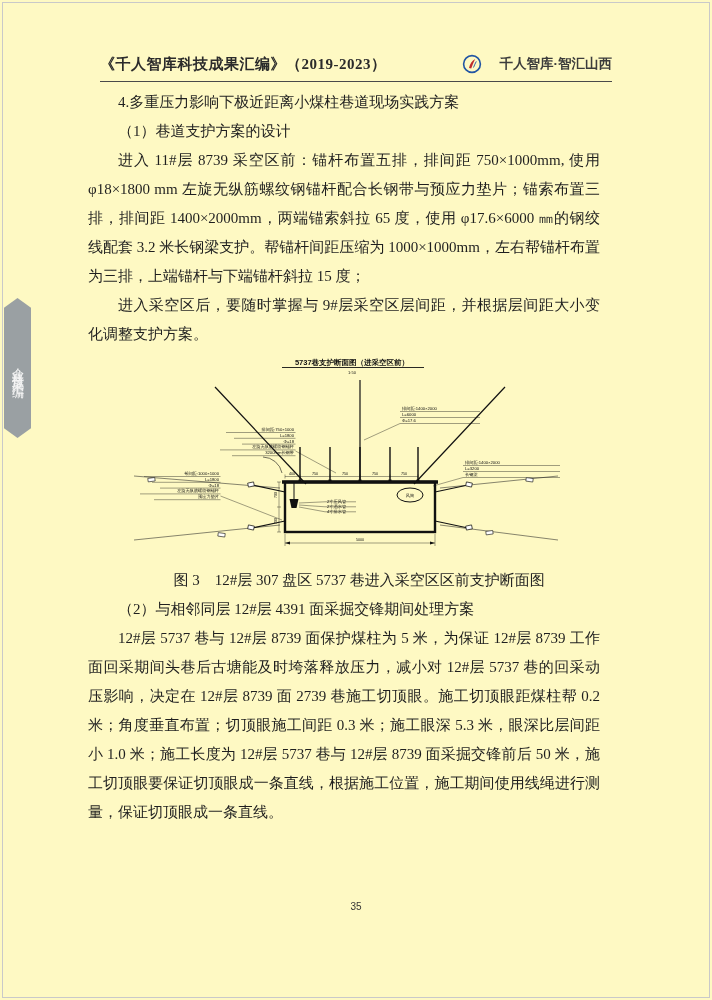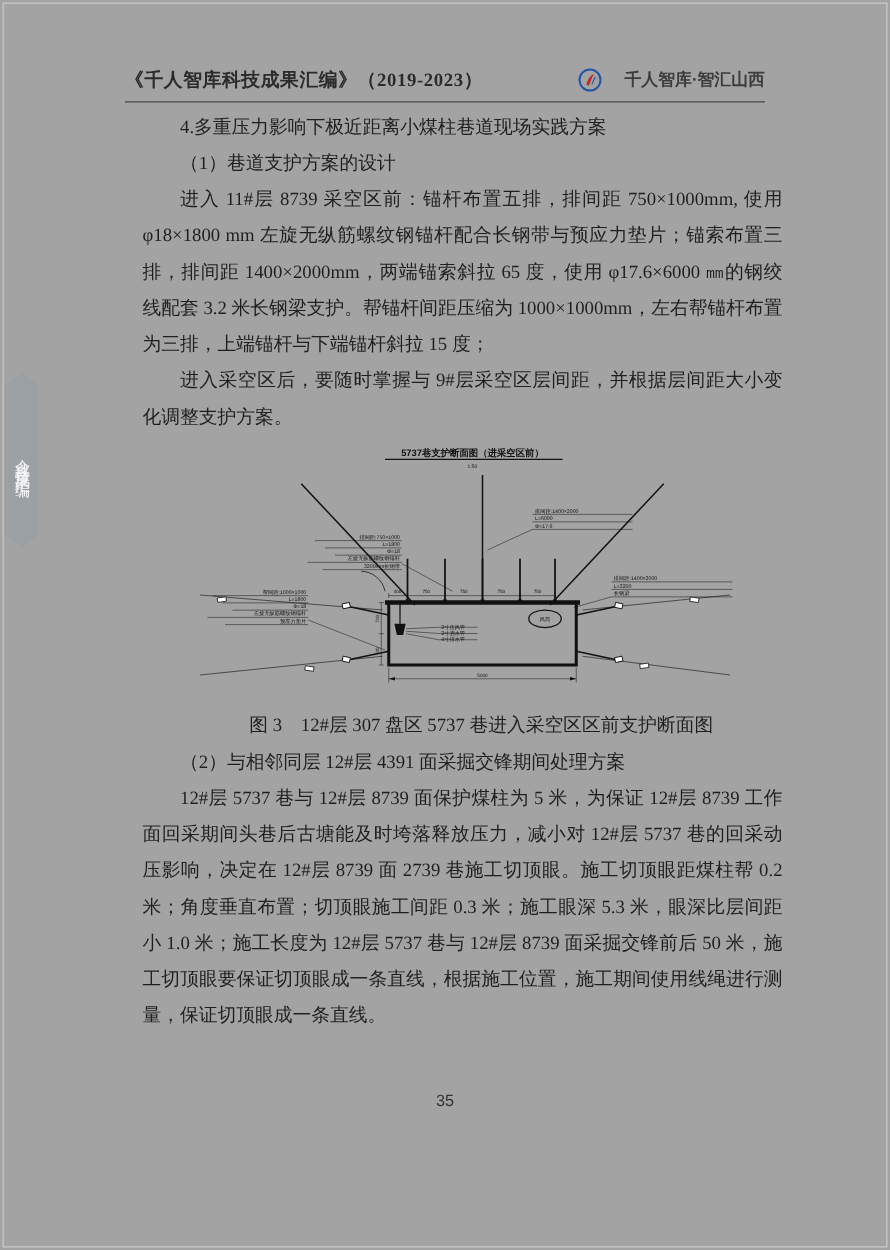--- a/index.html
+++ b/index.html
@@ -1,40 +1,40 @@
 <!DOCTYPE html>
 <html><head>
 <meta charset="utf-8">
 <style>
   html,body{margin:0;padding:0;}
-  .page{position:relative;width:712px;height:1000px;background:#a3a3a3;overflow:hidden;
+  .page{position:relative;width:712px;height:1000px;background:#fef9c3;overflow:hidden;
         font-family:"Liberation Serif",serif;color:#1f1f1f;}
   .frame{position:absolute;inset:2px;border:1px solid #c9c9c9;pointer-events:none;}
   
   .header{position:absolute;left:100px;right:100px;top:46px;height:36px;
           border-bottom:1.5px solid #4a4a4a;display:flex;justify-content:space-between;
           align-items:flex-end;padding-bottom:7px;box-sizing:border-box;}
   .header-title{font-weight:bold;font-size:15px;color:#2b2b2b;letter-spacing:0.5px;}
   .header-brand{display:flex;align-items:center;gap:18px;
                 font-family:"Liberation Sans",sans-serif;font-weight:bold;
                 font-size:13.5px;color:#3c3c3c;}
   
   .side-tab{position:absolute;left:4px;top:298px;width:27px;height:140px;background:#9aa0a3;
             clip-path:polygon(50% 0,100% 7%,100% 93%,50% 100%,0 93%,0 7%);
             display:flex;align-items:center;justify-content:center;}
   .side-tab span{writing-mode:vertical-rl;color:#f4f4f4;font-size:12px;letter-spacing:2.5px;
                  font-family:"Liberation Sans",sans-serif;}
   
-  .content{position:absolute;left:114px;width:512px;top:88px;font-size:15px;line-height:29px;
+  .content{position:absolute;left:88px;width:512px;top:88px;font-size:15px;line-height:29px;
            text-align:justify;}
   .content p{margin:0;text-indent:2em;}
   .figure-block{margin:3px 0 0 42px;width:432px;text-indent:0;}
   .figcaption{text-align:center;text-indent:0;line-height:29px;}
-  .pagenum{position:absolute;left:0;right:0;top:873px;text-align:center;
-           font-family:"Liberation Sans",sans-serif;font-size:13px;color:#333;}
+  .pagenum{position:absolute;left:0;right:0;top:901px;text-align:center;
+           font-family:"Liberation Sans",sans-serif;font-size:10px;color:#333;}
   
   svg text{font-family:"Liberation Sans",sans-serif;fill:#111;}
   .dl{stroke:#111;stroke-width:0.4;}
   .thin{stroke:#222;stroke-width:0.55;}
   .bolt{stroke:#111;stroke-width:1.4;}
   .cable{stroke:#111;stroke-width:1.2;}
   .lbl{font-size:4.2px;}
   .dim{font-size:3.7px;}
 </style>
 </head>

